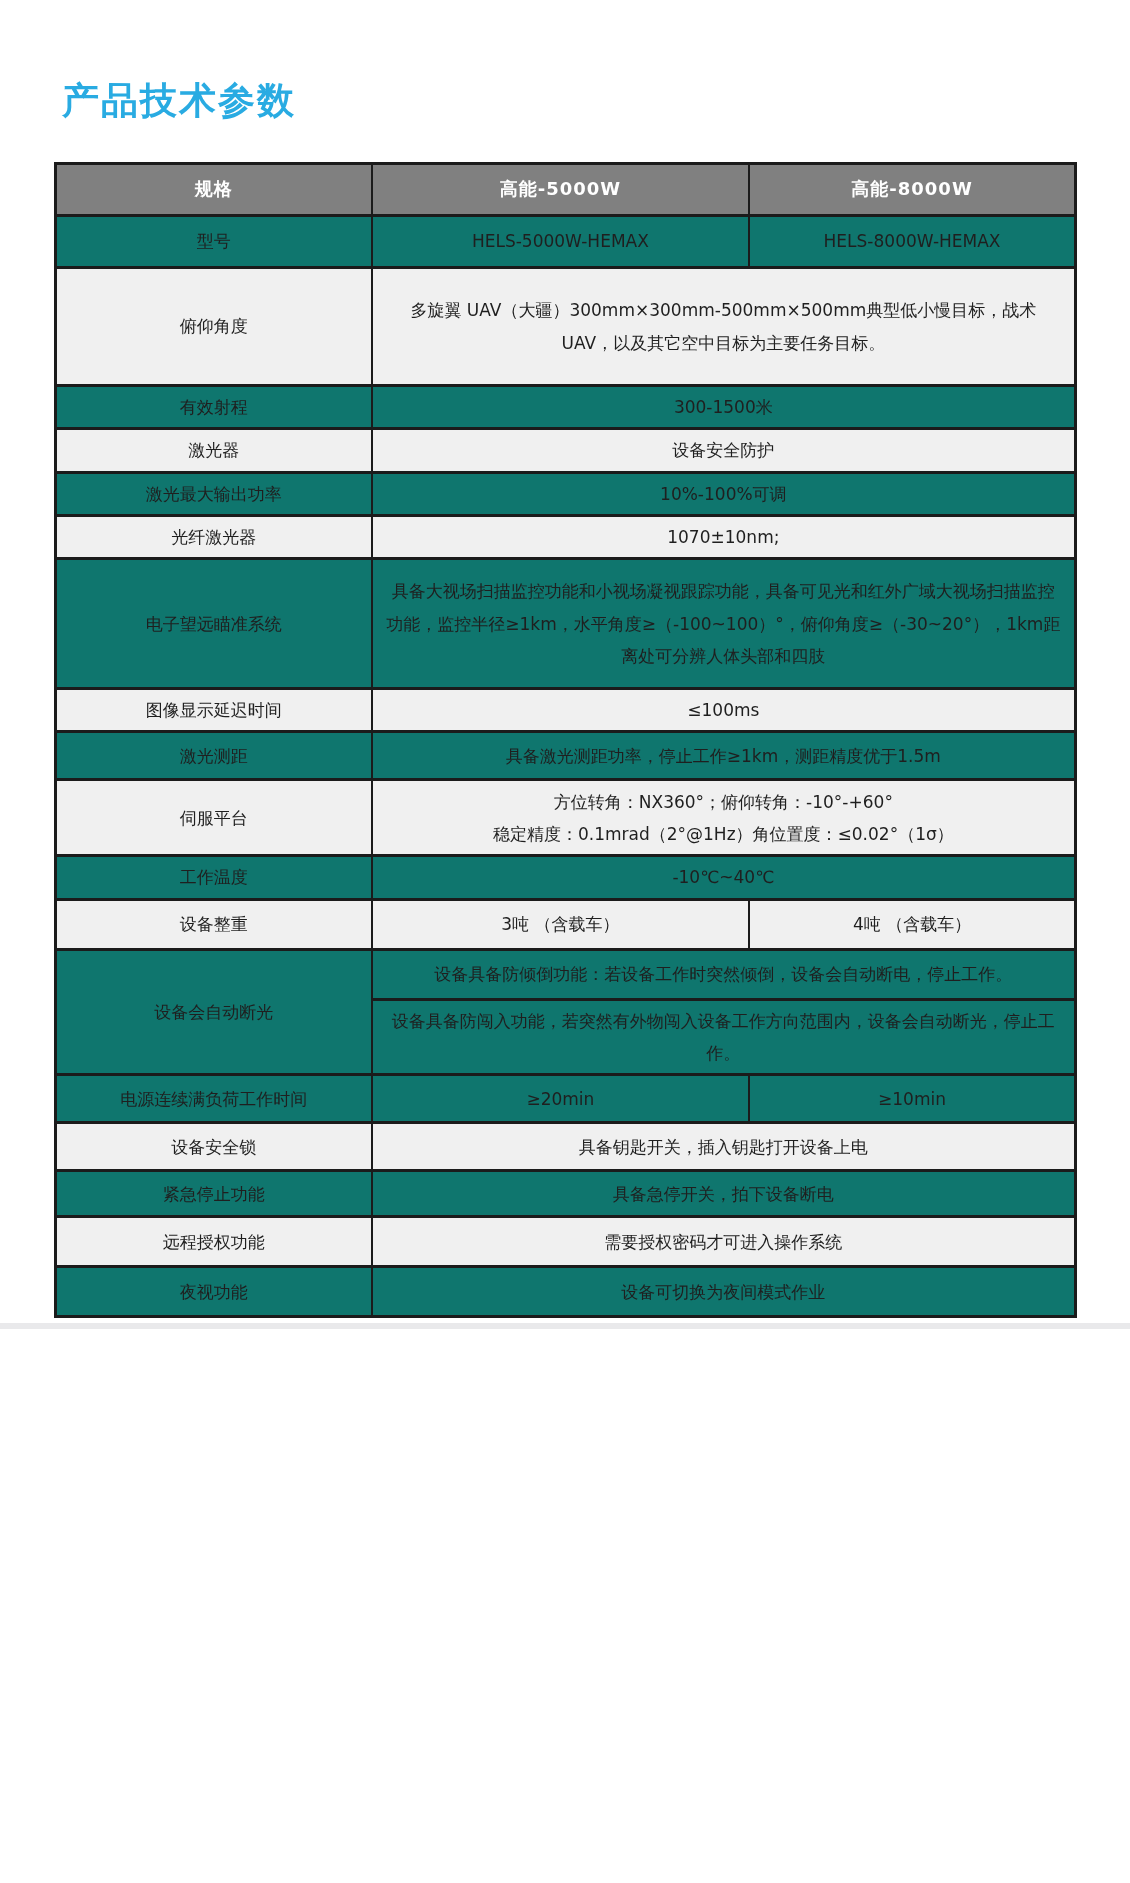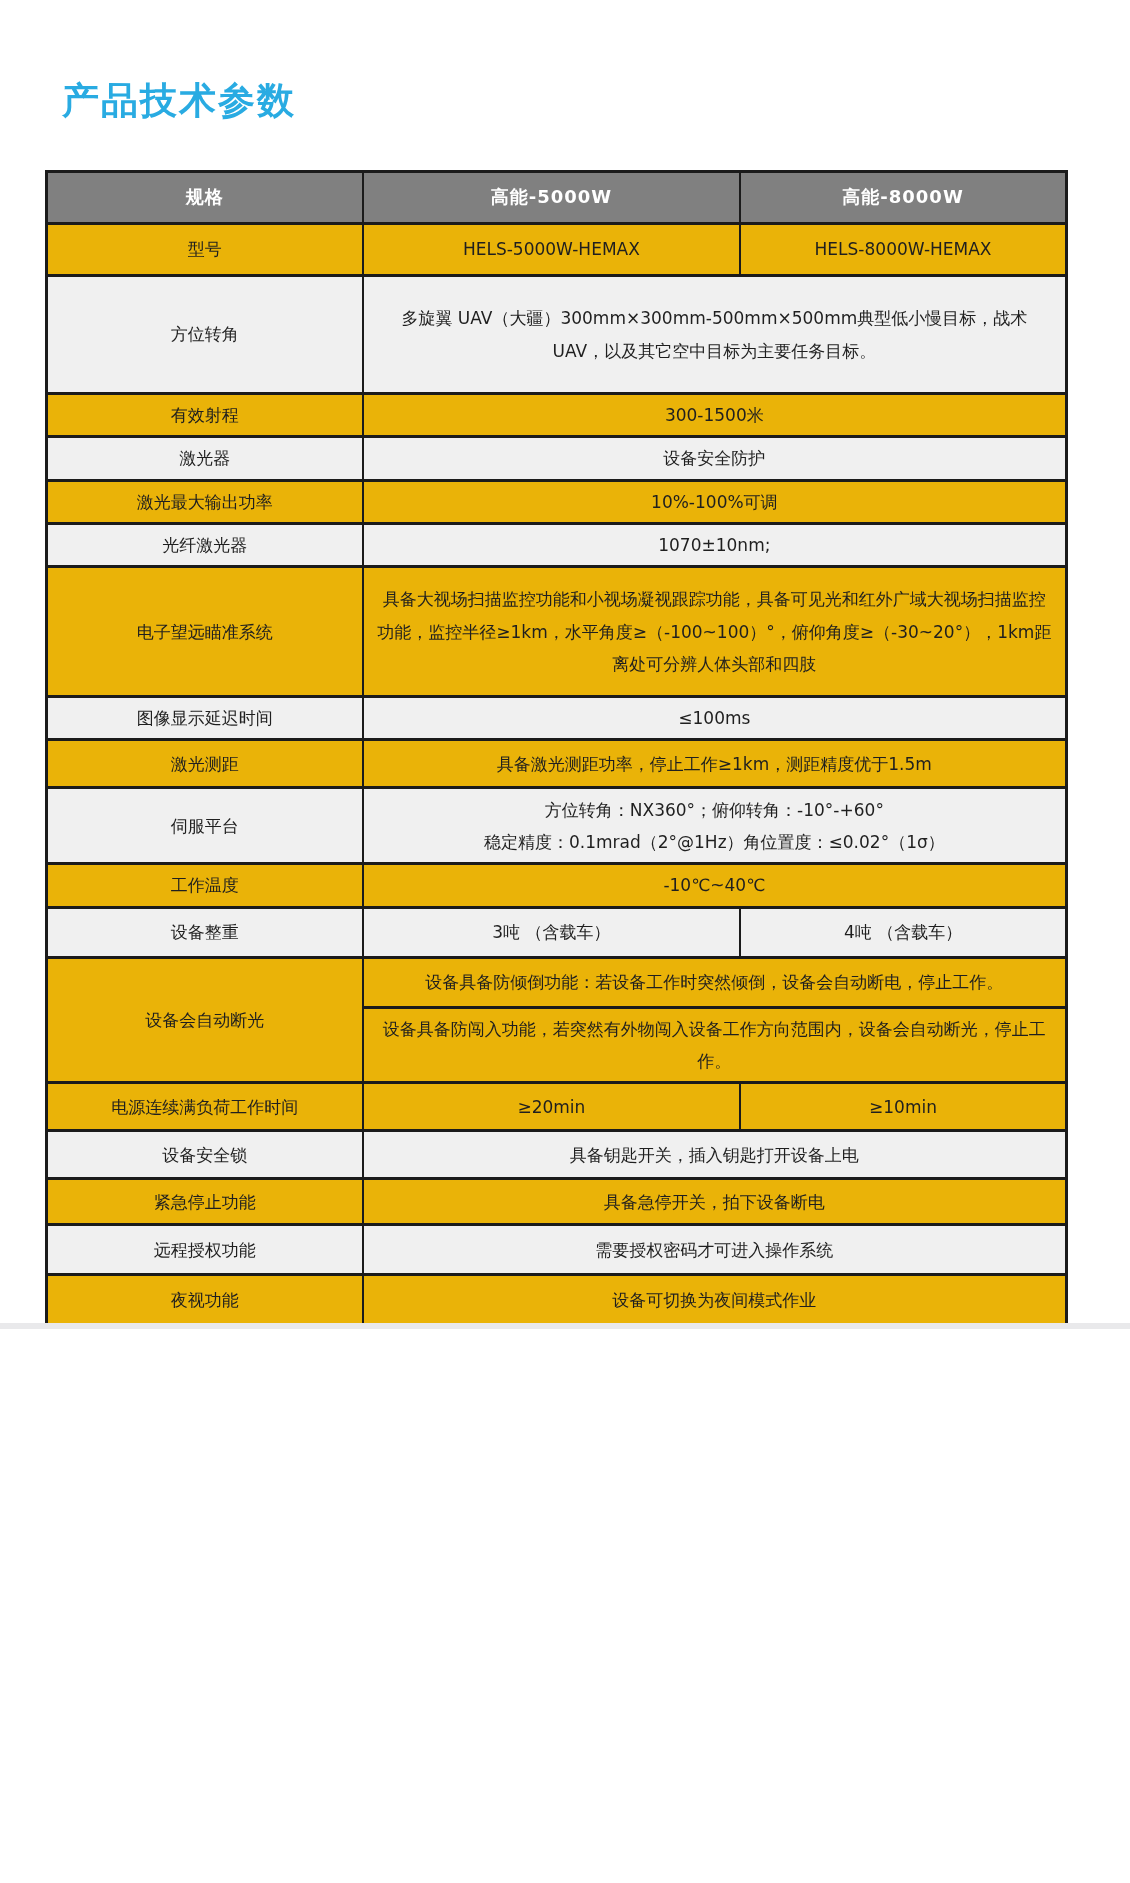--- a/index.html
+++ b/index.html
@@ -11,37 +11,36 @@
   }
   .page { position: relative; width: 1130px; height: 1329px; background: #ffffff; overflow: hidden; }
 
   .page-title {
     position: absolute; left: 62px; top: 76px; margin: 0;
     font-size: 37px; font-weight: bold; letter-spacing: 2px;
     color: var(--title-blue, #29ABE2);
   }
 
   table.spec-table {
-    position: absolute; left: 45px; top: 162px; width: 1023px;
+    position: absolute; left: 54px; top: 162px; width: 1023px;
     border-collapse: collapse; table-layout: fixed;
     border: 3px solid var(--border-c, #1b1b1b);
-    margin-top: 8px;
   }
   table.spec-table col.c1 { width: 31%; }
   table.spec-table col.c2 { width: 37%; }
   table.spec-table col.c3 { width: 32%; }
 
   table.spec-table th, table.spec-table td {
     border-style: solid;
     border-color: var(--border-c, #1b1b1b);
     border-width: 3px 2px;           
     text-align: center; vertical-align: middle;
     font-size: 17px; line-height: 1.9;
     padding: 4px 12px;
-    background: #eab308;
+    background: #0f766e;
     word-break: break-word;
   }
   table.spec-table thead th {
     background: var(--header-bg, #808080);
     color: var(--header-text, #ffffff);
     font-weight: bold; font-size: 18px; height: 52px;
     letter-spacing: 1px;
   }
   table.spec-table tr.shade td { background: var(--shade-bg, #f0f0f0); }
   td.label-cell { font-size: 17px; }
@@ -72,21 +71,21 @@
         <th>高能-8000W</th>
       </tr>
     </thead>
     <tbody id="spec-tbody">
         <tr style="height: 52px;">
           <td class="label-cell">型号</td>
           <td class="value-cell">HELS-5000W-HEMAX</td>
           <td class="value-cell">HELS-8000W-HEMAX</td>
         </tr>
         <tr class="shade" style="height: 118px;">
-          <td class="label-cell">方位转角</td>
+          <td class="label-cell">俯仰角度</td>
           <td class="value-cell" colspan="2">多旋翼 UAV（大疆）300mm×300mm-500mm×500mm典型低小慢目标，战术 UAV，以及其它空中目标为主要任务目标。</td>
         </tr>
         <tr style="height: 34px;">
           <td class="label-cell">有效射程</td>
           <td class="value-cell" colspan="2">300-1500米</td>
         </tr>
         <tr class="shade" style="height: 32px;">
           <td class="label-cell">激光器</td>
           <td class="value-cell" colspan="2">设备安全防护</td>
         </tr>

